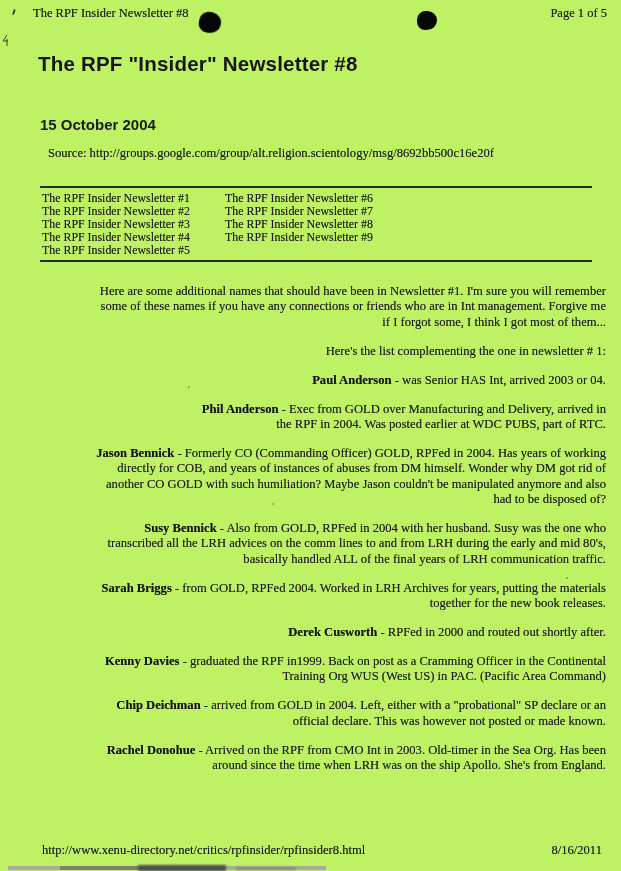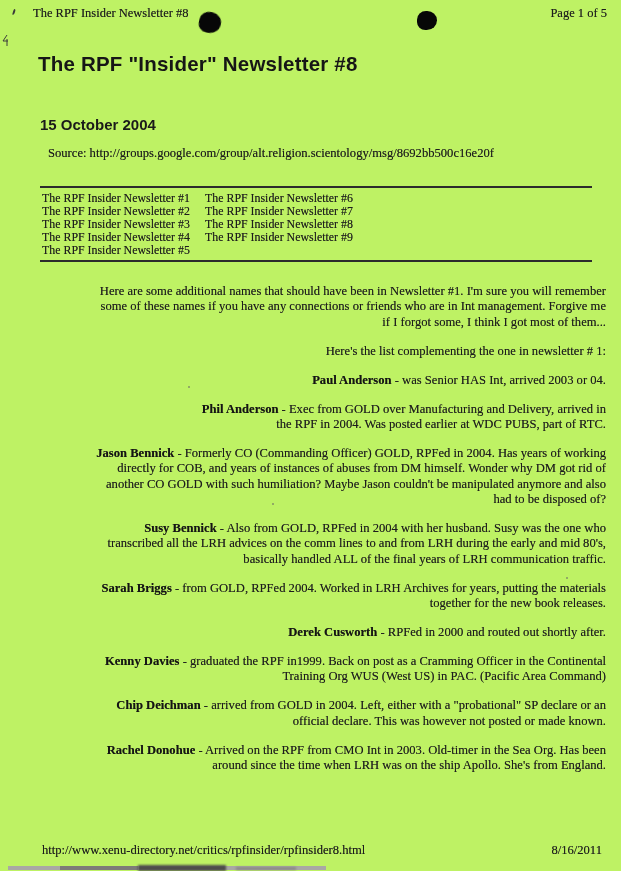--- a/index.html
+++ b/index.html
@@ -27,21 +27,21 @@
   .title{position:absolute;top:52px;left:38px;margin:0;font-family:"Liberation Sans",sans-serif;
          font-weight:bold;font-size:20.5px;letter-spacing:.2px;color:#161616;}
   .docdate{position:absolute;top:116px;left:40px;font-family:"Liberation Sans",sans-serif;
            font-weight:bold;font-size:15px;color:#1a1a1a;}
   .source{position:absolute;top:146px;left:48px;font-size:12.6px;}
 
   .rule{position:absolute;left:40px;width:552px;height:2px;background:#2c2c2c;box-shadow:0 0 .6px rgba(0,0,0,.6);}
   .rule1{top:186px;}
   .rule2{top:260px;}
 
-  .navtable{position:absolute;top:192px;left:42px;width:552px;display:flex;font-size:11.9px;line-height:13.1px;}
+  .navtable{position:absolute;top:192px;left:42px;width:552px;display:flex;font-size:11.9px;line-height:13.1px;gap:20px;}
   .navcol{white-space:nowrap;}
   .navcol1{width:163px;}
   .navcol2{width:166px;}
   .navcol3{flex:1;}
 
   .bodyblock{position:absolute;top:284px;left:40px;width:566px;font-size:12.6px;line-height:15.4px;}
   .entry{margin:0 0 13.5px 0;text-align:right;}
   .ename{font-weight:bold;color:#141414;}
   .etext{white-space:pre-line;}
 

